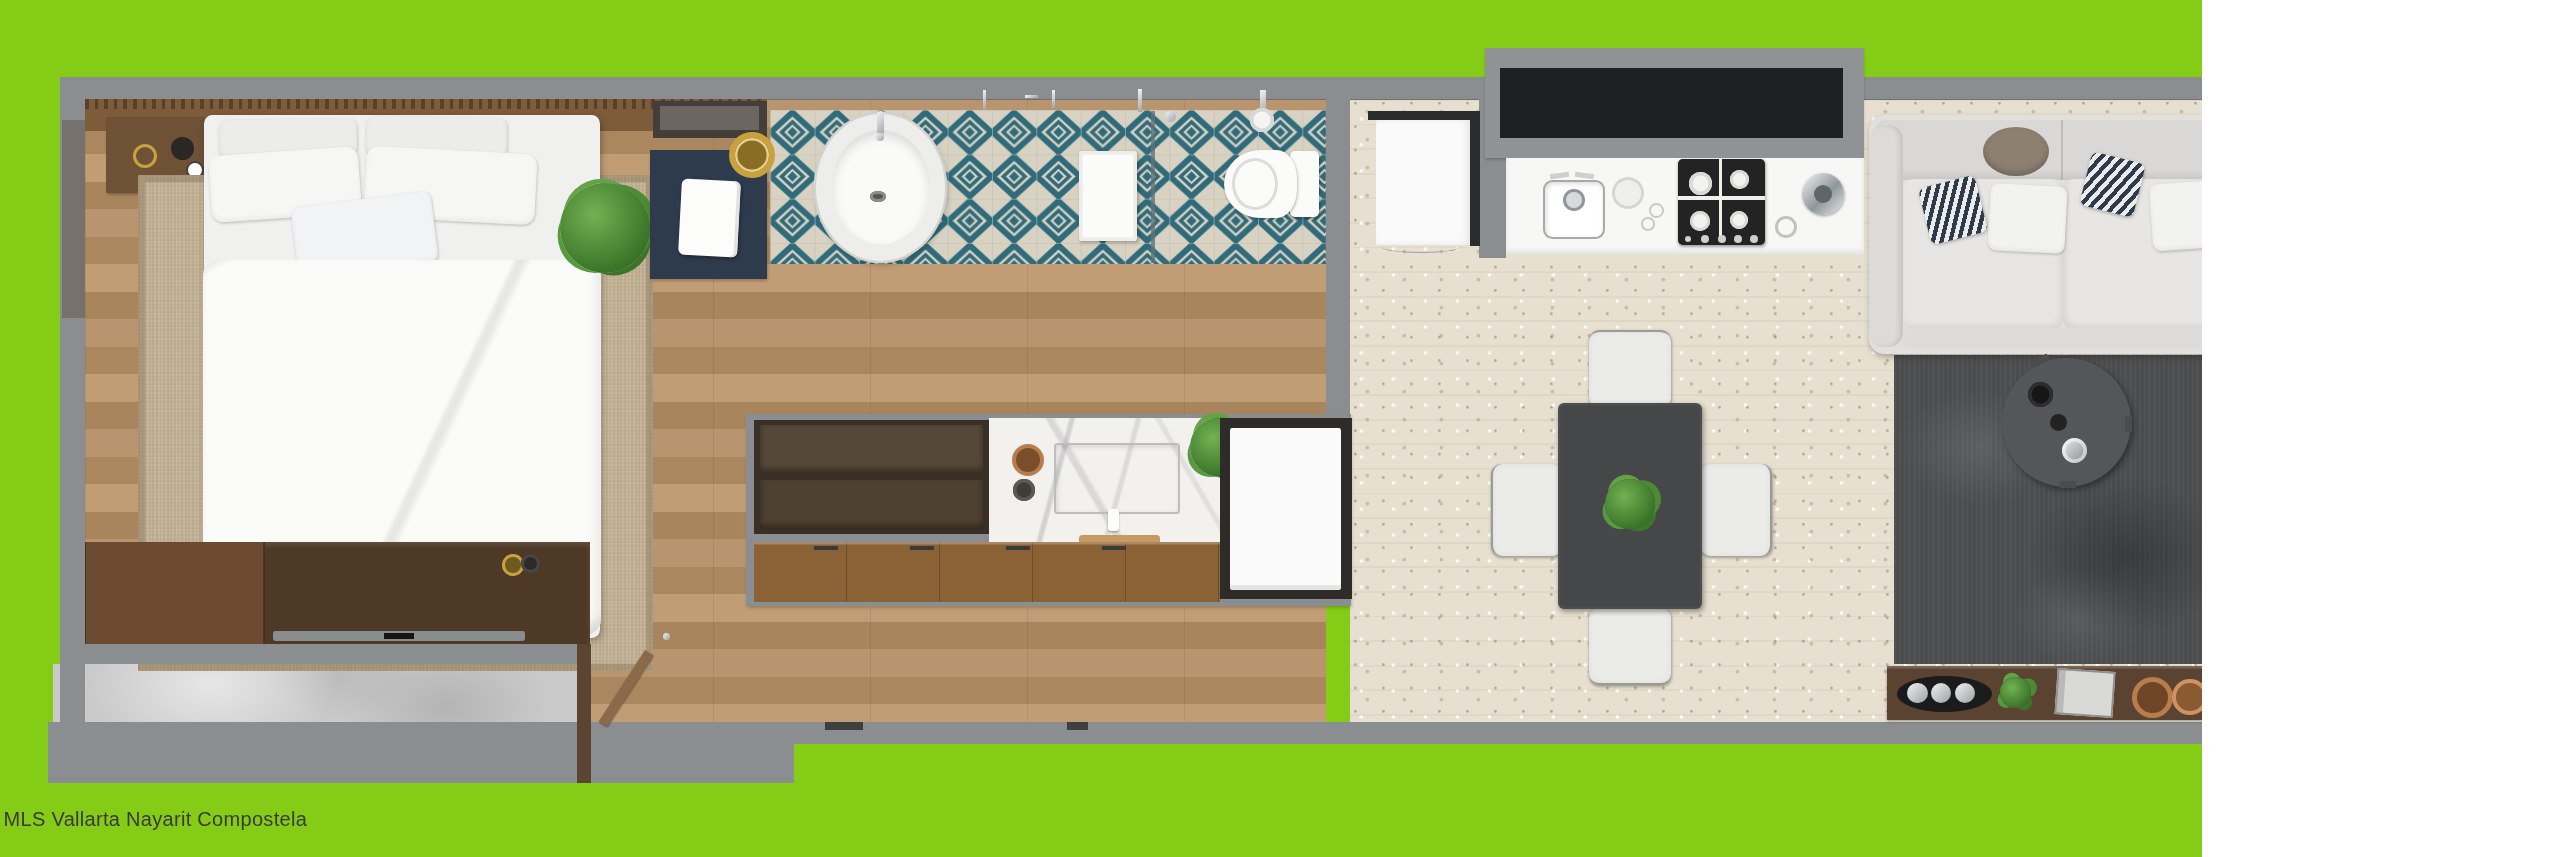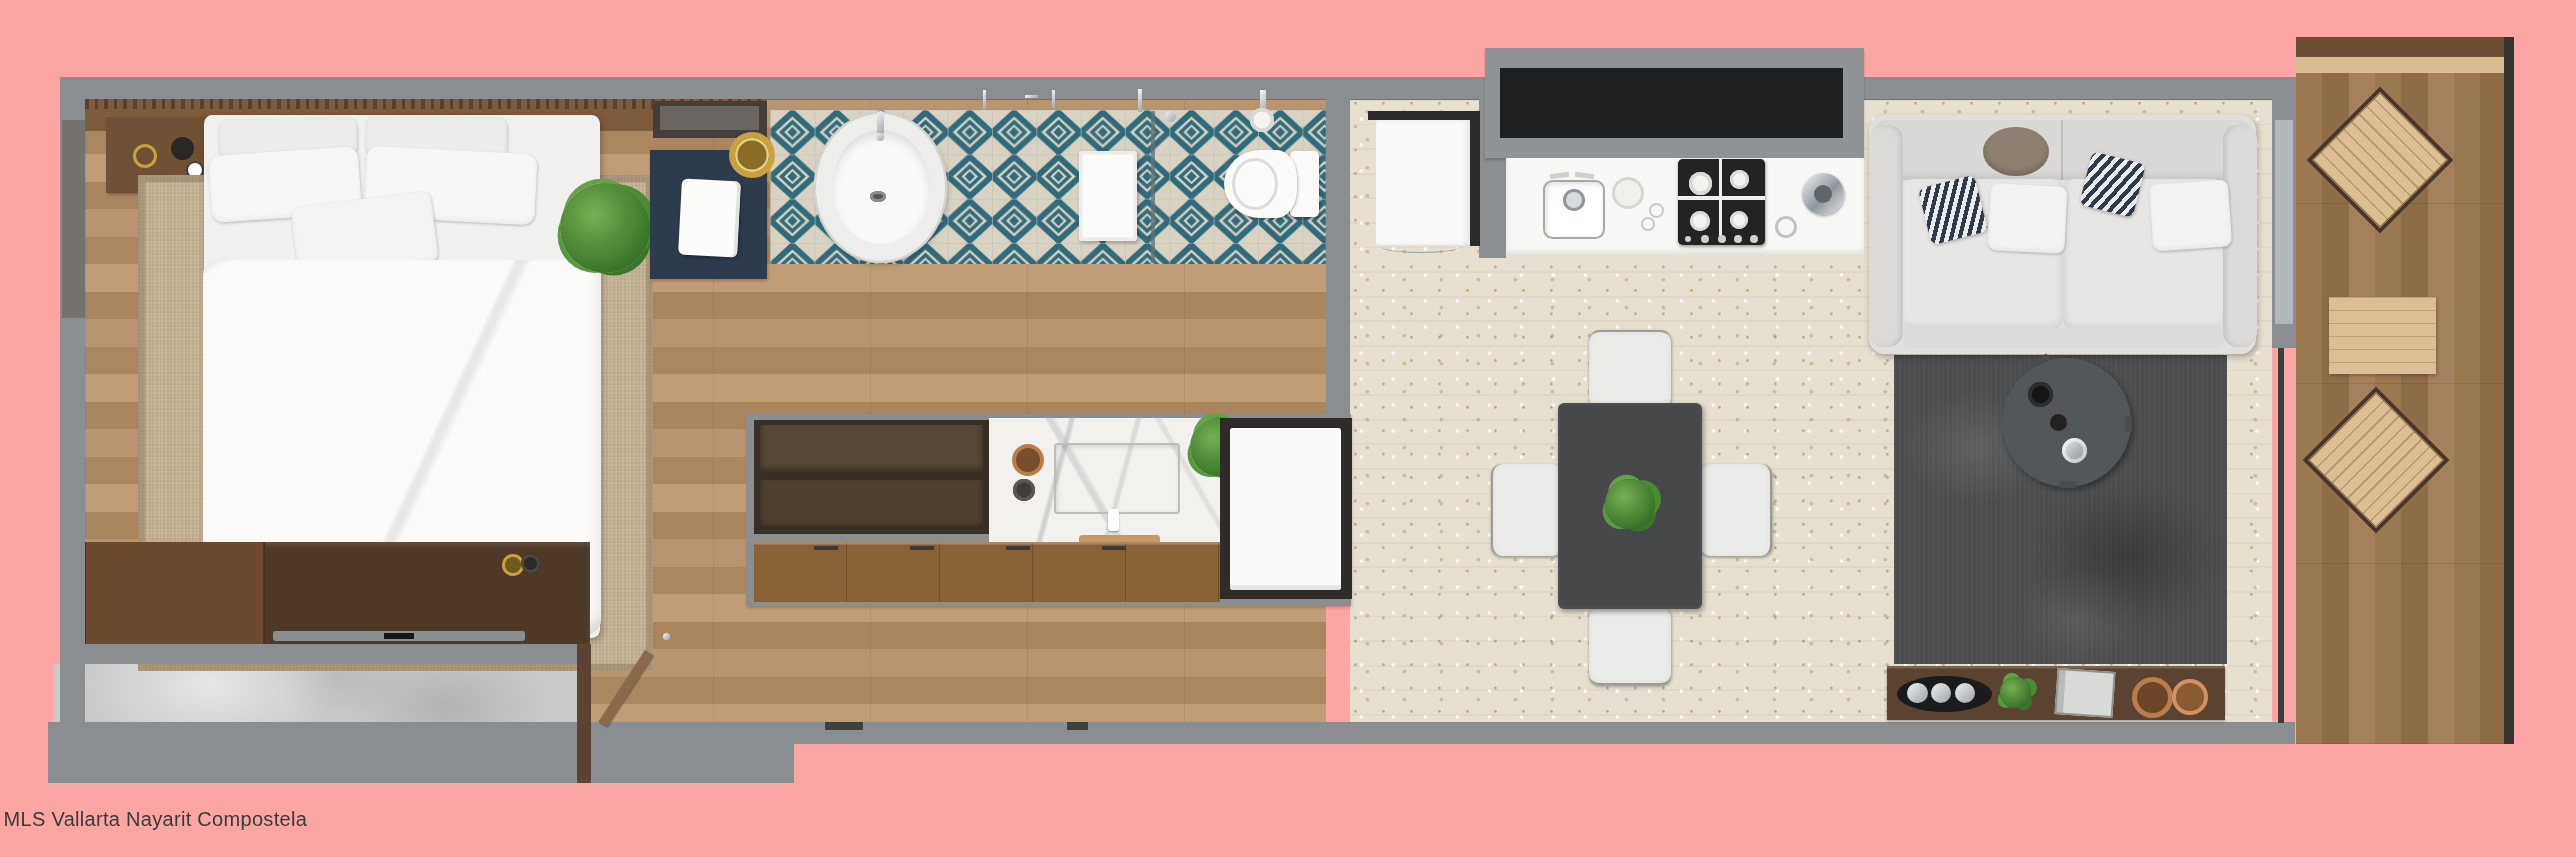--- a/index.html
+++ b/index.html
@@ -1,16 +1,16 @@
 <!DOCTYPE html>
 <html style="--wall: #8b8e90; --wallShadow: #6f7274; --wallDark: #76716d; --black: #1f2022; --blockGray: #909395; --woodSeam: #8a6844; --headboard: #7d5c3b; --nightstand: #6f5136; --consoleDark: #4e3826; --consoleLight: #6b4a2f; --deckThreshold: #d8bd92; --deckChair: #dcc094; --rail: #37332e; --travertine: #e7e0d1; --concrete: #c9c9c9; --tileTeal: #2f6b7a; --tileBg: #d8d2c3; --tileGrout: #c4bfae; --navy: #2d3b4d; --gold: #c7a23f; --copper: #b97c4b; --offWhite: #f3f3f1; --cushion: #ececea; --sofa: #e1e0de; --rugBeige: #c3b194; --rugDark: #4a4c4e; --tableRound: #54575a; --diningTable: #454749; --chairWhite: #ebebe9; --marble: #f2f1ee; --green: #4d8a38; --caption: #3a3a3a; --fridge: #fafafa; --counter: #f7f7f5;font-size:9.6px"><head>
 <meta charset="utf-8">
 <style>
   html,body{margin:0;padding:0;background:#fff;}
-  #stage{position:relative;width:2576px;height:858px;background:#fca5a5;overflow:hidden;
+  #stage{position:relative;width:2202px;height:858px;background:#84cc16;overflow:hidden;
          font-family:"Liberation Sans",sans-serif;}
   .abs{position:absolute;}
   
   .wall{background:var(--wall);}
   .wall-h{border-bottom:1.8px solid var(--wallShadow);}
   
   .wood{background:
       repeating-linear-gradient(90deg, rgba(70,40,15,.10) 0 1.2px, rgba(0,0,0,0) 1.2px 157px),
       repeating-linear-gradient(180deg, #b8956e 0 27.6px, #ab875f 27.6px 55px, #c09d75 55px 83px, #a9855e 83px 110px);}
   .deck{background:

